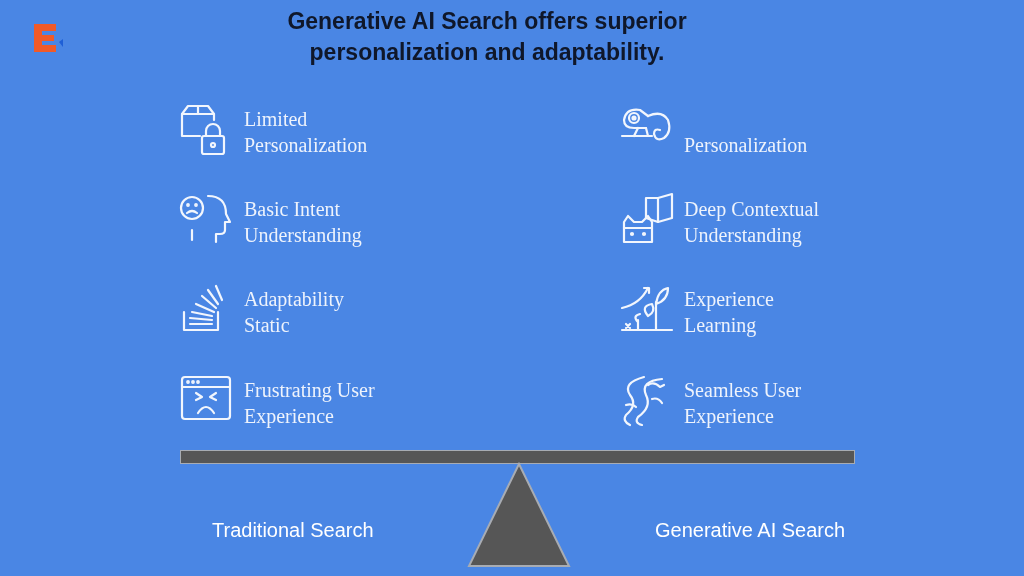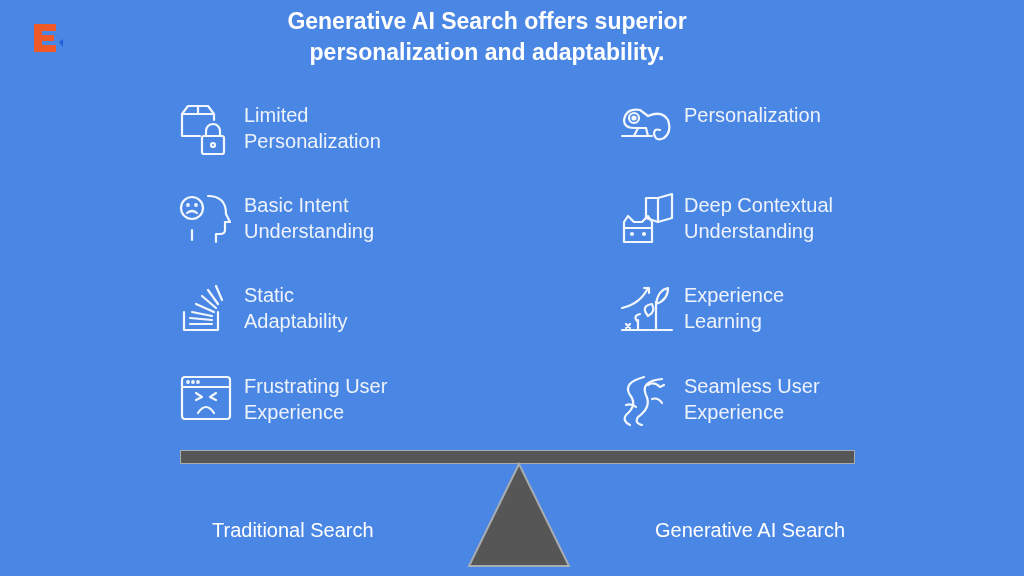--- a/index.html
+++ b/index.html
@@ -7,24 +7,24 @@
     width: 1024px; height: 576px; overflow: hidden;
     background: #4a86e4;
     font-family: "Liberation Sans", sans-serif;
     color: #f2f6fd;
     position: relative;
   }
   .logo { position: absolute; left: 30px; top: 20px; width: 36px; height: 36px; }
   .title {
     position: absolute; left: 0; right: 0; top: 6px;
     text-align: center; font-weight: bold; font-size: 23px; line-height: 31px;
-    color: #ffffff;
+    color: #0f172a;
   }
   .title div { margin-left: -50px; }
-  .item { position: absolute; display: flex; align-items: flex-start; }
+  .item { position: absolute; display: flex; align-items: flex-end; font-family: Liberation Serif, serif; }
   .item .icon { width: 56px; height: 56px; margin-right: 10px; flex: 0 0 56px; }
   .item .icon svg { width: 56px; height: 56px; }
   .item .label { font-size: 20px; line-height: 26px; color: #eef3fc; }
   .left { left: 178px; }
   .right { left: 618px; }
   .r1 { top: 102px; }
   .r2 { top: 192px; }
   .r3 { top: 282px; }
   .r4 { top: 373px; }
   .beam {
@@ -95,22 +95,22 @@
       <path d="M12 42 H34"></path>
       <path d="M12 36 L34 38"></path>
       <path d="M14 30 L34 34"></path>
       <path d="M18 22 L36 30"></path>
       <path d="M24 14 L38 26"></path>
       <path d="M30 8 L40 22"></path>
       <path d="M38 4 L44 18"></path>
     </svg>
   </div>
   <div class="label">
+    <div>Adaptability</div>
     <div>Static</div>
-    <div>Adaptability</div>
   </div>
 </div>
 
 <div class="item left r4">
   <div class="icon">
     <svg viewBox="0 0 56 56" fill="none" stroke="#f2f6fd" stroke-width="2.2" stroke-linecap="round" stroke-linejoin="round">
       <rect x="4" y="4" width="48" height="42" rx="3"></rect>
       <path d="M4 14 H52"></path>
       <circle cx="10" cy="9" r="0.8" fill="#f2f6fd"></circle>
       <circle cx="15" cy="9" r="0.8" fill="#f2f6fd"></circle>

